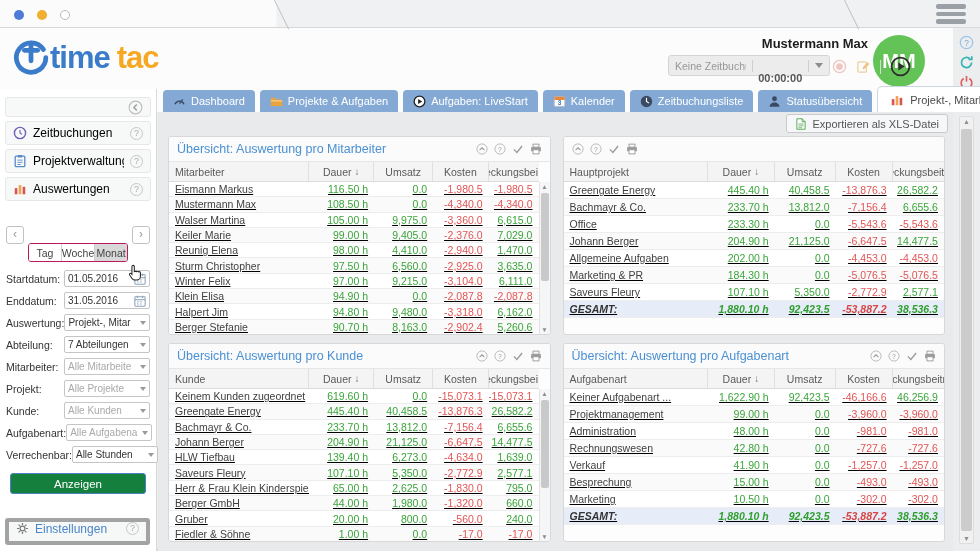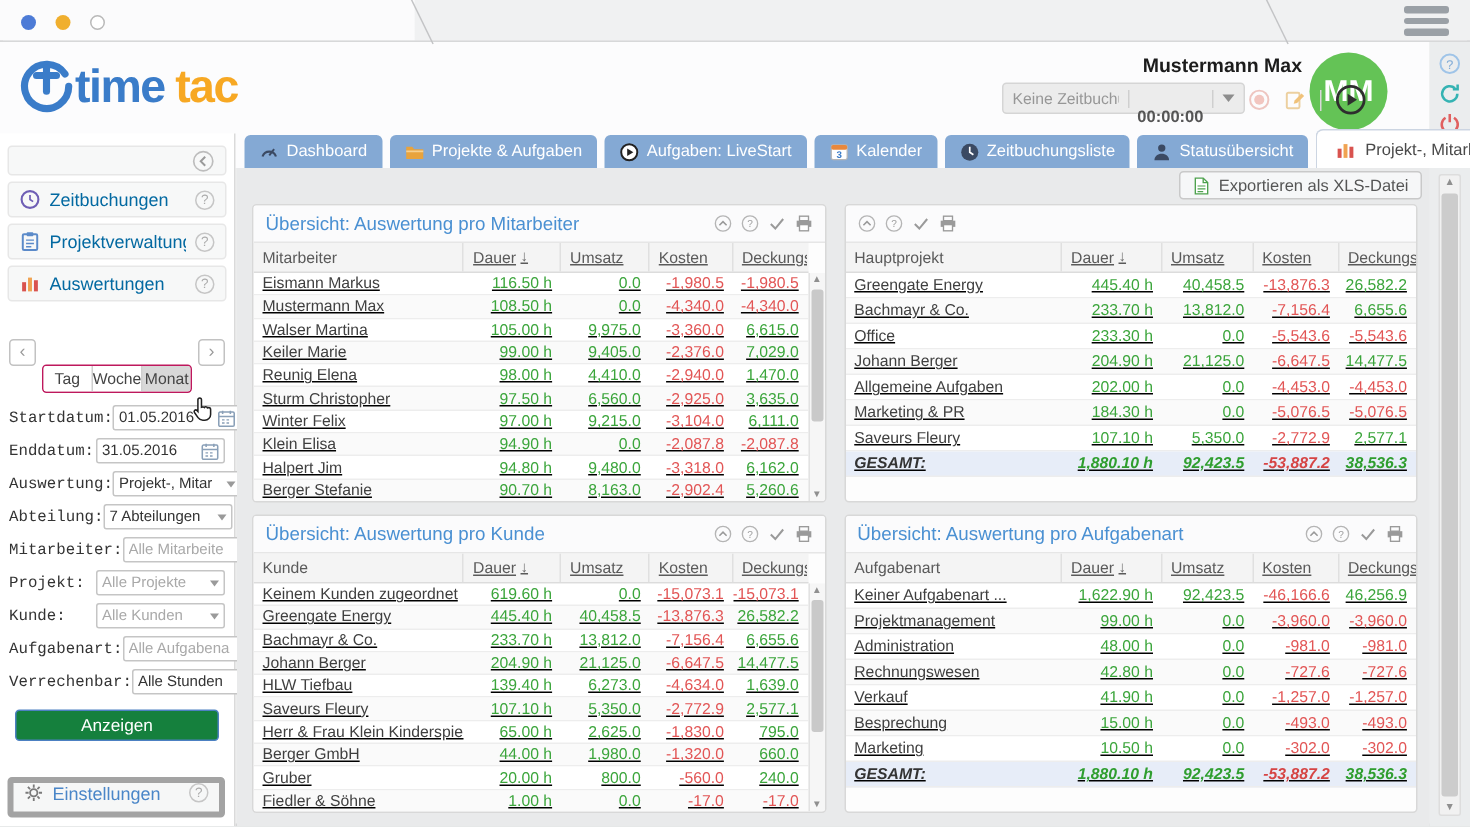--- a/index.html
+++ b/index.html
@@ -63,34 +63,34 @@
                 border-radius:5px 5px 0 0; color:#4a4a4a; font-size:11px; display:flex; align-items:center;
                 gap:6px; padding:0 26px 0 12px; cursor:default; white-space:nowrap; }
 
   
   .sidebar { position:absolute; left:0; top:89px; width:157px; bottom:0; background:#fff;
              border-right:1px solid #dadada; padding-top:8px; }
   .side-card { margin:0 5px 4px 5px; background:#f7f8f8; border:1px solid #e7e7e7; border-radius:3px;
                display:flex; align-items:center; padding:0 7px; }
   .side-card.collapse-row { height:20px; justify-content:flex-end; cursor:pointer; }
   .nav-item { height:24px; gap:6px; cursor:pointer; }
-  .nav-item .lbl { font-size:12px; color:#0369a1; flex:1; white-space:nowrap; overflow:hidden; }
+  .nav-item .lbl { font-size:12px; color:#000000; flex:1; white-space:nowrap; overflow:hidden; }
   .help-badge { width:13px; height:13px; border-radius:50%; border:1px solid #c6c6c6; color:#ababab;
                 font-size:9px; line-height:11px; text-align:center; flex:none; cursor:pointer; }
   .period-row { display:flex; align-items:center; gap:4px; margin:6px 6px 8px 6px; }
   .period-btn { width:18px; height:18px; border:1px solid #c2c2c2; border-radius:3px; background:#fff;
                 color:#9a9a9a; font-size:12px; line-height:15px; text-align:center; cursor:pointer; }
   .segmented { display:flex; border:1px solid #be185d; border-radius:3px; overflow:hidden; flex:1;margin-top:36px; }
   .seg-opt { flex:1; font-size:10.5px; color:#444; text-align:center; padding:2.5px 0; background:#fff;
              border-left:1px solid #cfcfcf; cursor:pointer; white-space:nowrap; }
   .seg-opt:first-child { border-left:none; }
   .seg-opt.selected { background:#d8d8d8; }
   .filters { padding:0 6px; }
   .filter-row { display:flex; align-items:center; justify-content:space-between; margin-bottom:5px; height:17px; }
-  .filter-row .flabel { font-size:10.5px; color:#333; white-space:nowrap;font-family:Liberation Mono, monospace; }
+  .filter-row .flabel { font-size:10.5px; color:#333; white-space:nowrap; }
   .fctrl { width:86px; height:17px; border:1px solid #c5c5c5; border-radius:2px; background:#fff;
            display:flex; align-items:center; padding:0 3px; gap:2px; cursor:pointer; flex:none; }
   .fctrl .fval { flex:1; font-size:10px; color:#333; white-space:nowrap; overflow:hidden; }
   .fctrl.disabled .fval { color:#a9a9a9; }
   .sel-chevron { width:0; height:0; border-left:3.5px solid transparent; border-right:3.5px solid transparent;
                  border-top:4px solid #9a9a9a; flex:none; }
   .anzeigen { display:block; margin:10px auto 0 auto; width:136px; height:21px; background:#15803d;
               border:1px solid #4c80c2; border-radius:3px; color:#fff; font-size:11.5px;
               font-family:"Liberation Sans",sans-serif; cursor:pointer; }
   .settings-card { position:absolute; left:5px; right:6px; bottom:6px; height:27px; background:#f6f7f7;
@@ -109,21 +109,21 @@
   .panel-head { height:25px; flex:none; display:flex; align-items:center; padding:0 8px;
                 background:#fbfbfc; border-bottom:1px solid #e6e6e6; }
   .panel-title { font-size:12.5px; color:#4a90d2; flex:1; white-space:nowrap; overflow:hidden; }
   .panel-tools { display:flex; align-items:center; gap:6px; }
   .panel-tools .tool { cursor:pointer; color:#9a9a9a; font-size:11px; line-height:1; }
   .tbl { position:relative; flex:1; display:flex; flex-direction:column; overflow:hidden; }
   .thead { flex:none; display:grid; height:20px; background:#f4f4f4; border-bottom:1px solid #dcdcdc; }
   .th { font-size:10.5px; color:#5a5a5a; display:flex; align-items:center; padding:0 6px;
         border-right:1px solid #e0e0e0; overflow:hidden; white-space:nowrap; cursor:pointer; }
   .th:last-child { border-right:none; }
-  .th.num { justify-content:flex-start;text-decoration:underline; }
+  .th.num { justify-content:center; }
   .sort-arrow { margin-left:3px; font-size:10px; color:#6f6f6f; }
   .tbody { flex:1; overflow:hidden;text-decoration:underline; }
   .trow { display:grid; border-bottom:1px solid #ededed; background:#fff; cursor:pointer; }
   .trow:nth-child(even) { background:#fafafa; }
   .td { font-size:10.5px; display:flex; align-items:center; padding:0 6px; white-space:nowrap; overflow:hidden; }
   .td.name { color:#3f3f3f; }
   .td.num { justify-content:flex-end; }
   .pos { color:#3ba53b; } .neg { color:#e25555; }
   .trow.total { background:#e7edf8; font-style:italic; font-weight:bold; cursor:default; }
   .trow.total .td.name { color:#333; }

